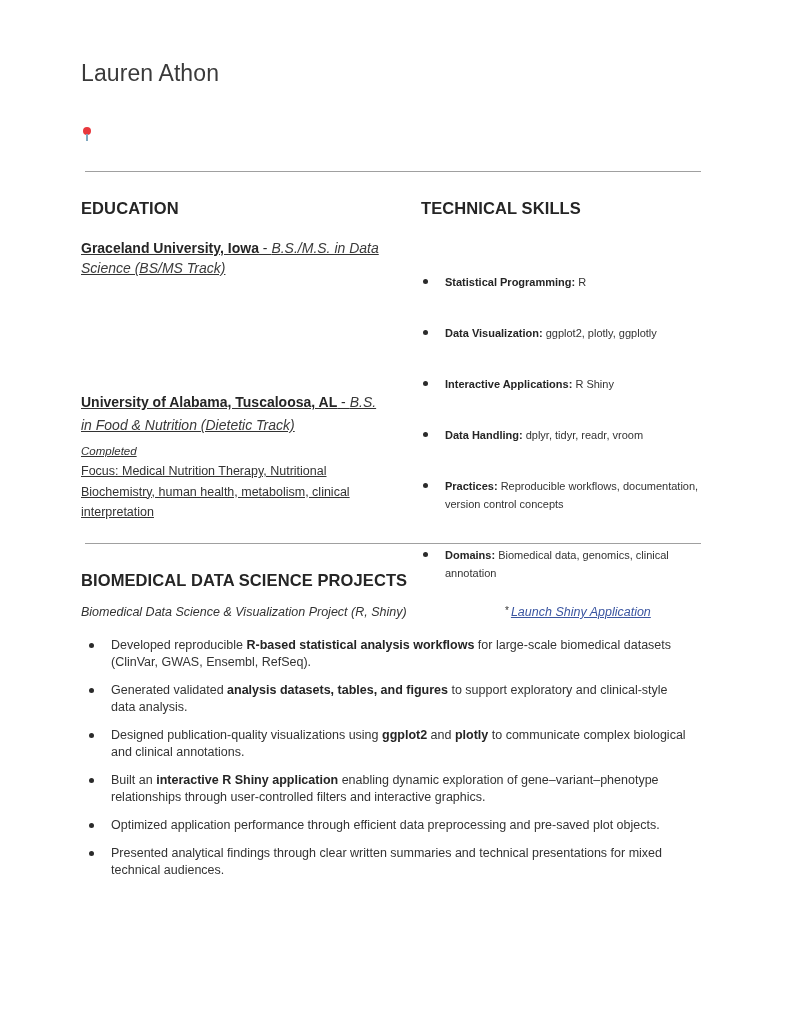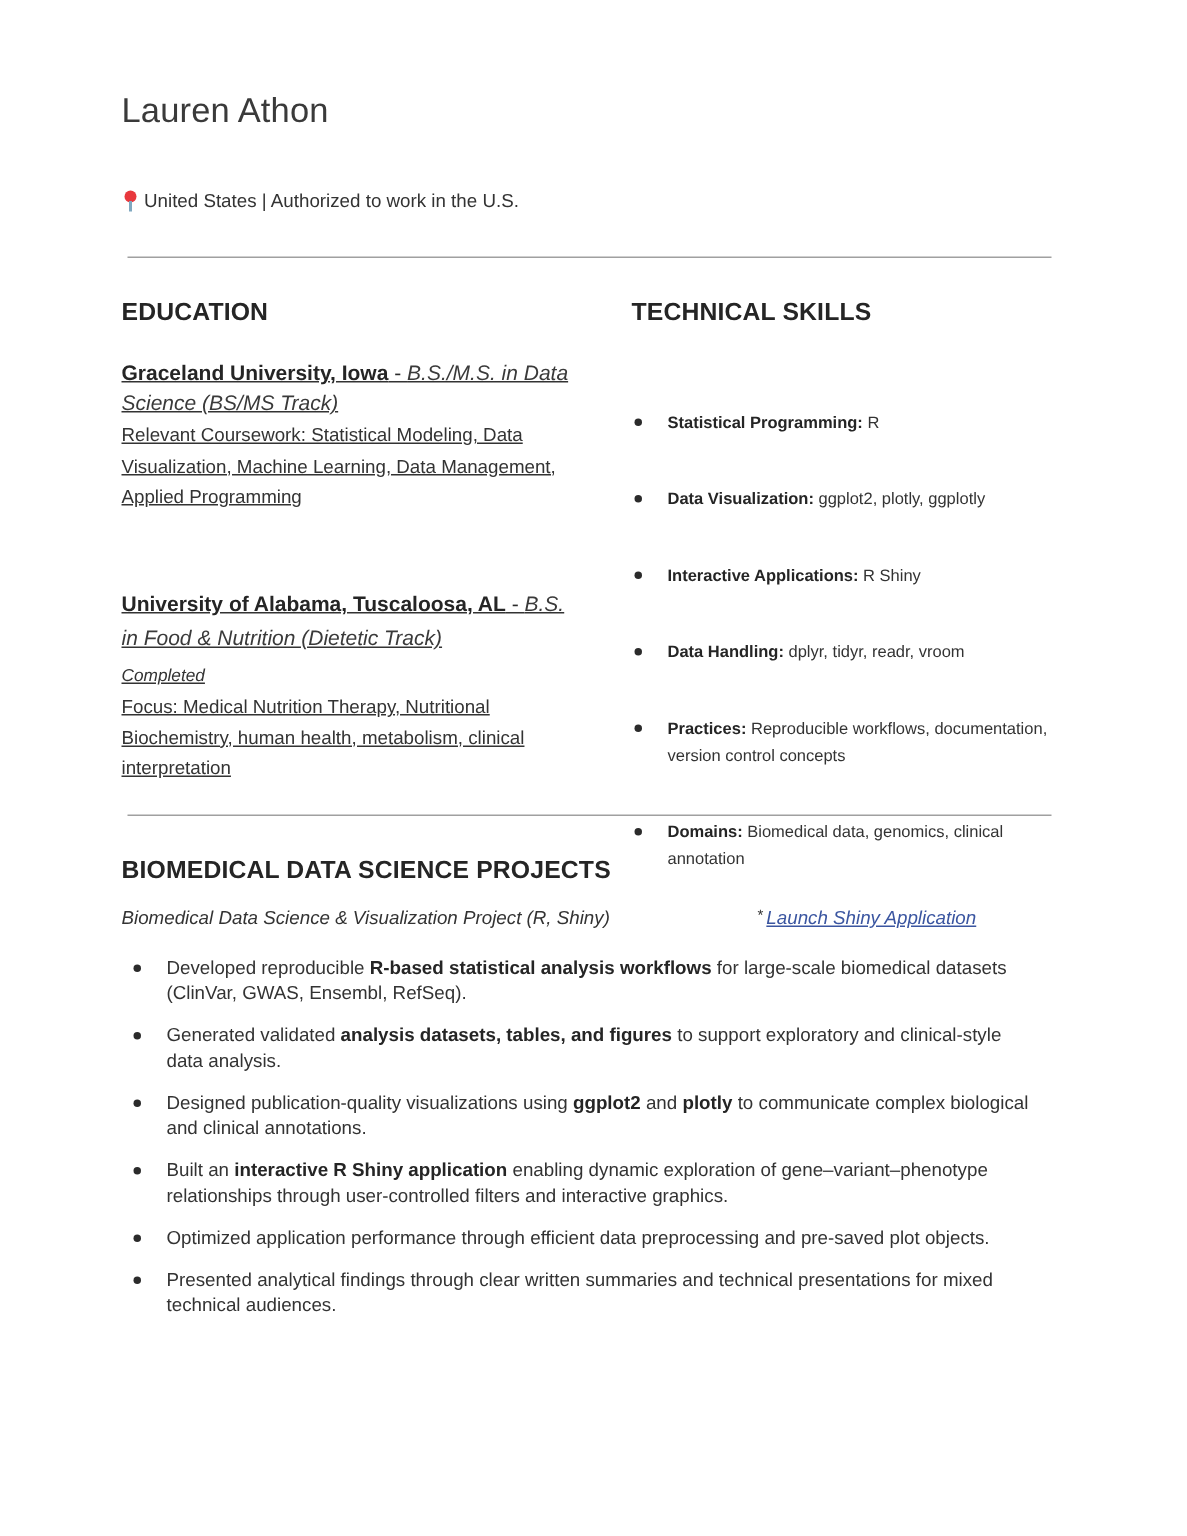--- a/index.html
+++ b/index.html
@@ -211,32 +211,30 @@
 <body>
 
 <div class="page">
 
   <div class="name">Lauren Athon</div>
   <div class="location">
     <span class="pin">
         <span class="head"></span>
         <span class="stem"></span>
       </span>
-    <span>United States | Authorized to work in the U.S.</span>
   </div>
 
   <div class="divider" style="top:171px;"></div>
 
   <div class="section-title" style="left:81px; top:199px;">EDUCATION</div>
 
   <div class="edu-block" style="top:238px;">
     <div class="edu-head">
       <b>Graceland University, Iowa</b><span> - </span><i>B.S./M.S. in Data Science (BS/MS Track)</i>
     </div>
-    <div class="edu-desc">Relevant Coursework: Statistical Modeling, Data Visualization, Machine Learning, Data Management, Applied Programming</div>
   </div>
 
   <div class="edu-block" style="top:391px;">
     <div class="edu-head" style="line-height:23px;">
       <b>University of Alabama, Tuscaloosa, AL</b><span> - </span><i>B.S. in Food &amp; Nutrition (Dietetic Track)</i>
     </div>
     <div class="edu-status" style="margin-top:6px;">Completed</div>
     <div class="edu-desc">Focus: Medical Nutrition Therapy, Nutritional Biochemistry, human health, metabolism, clinical interpretation</div>
   </div>
 

